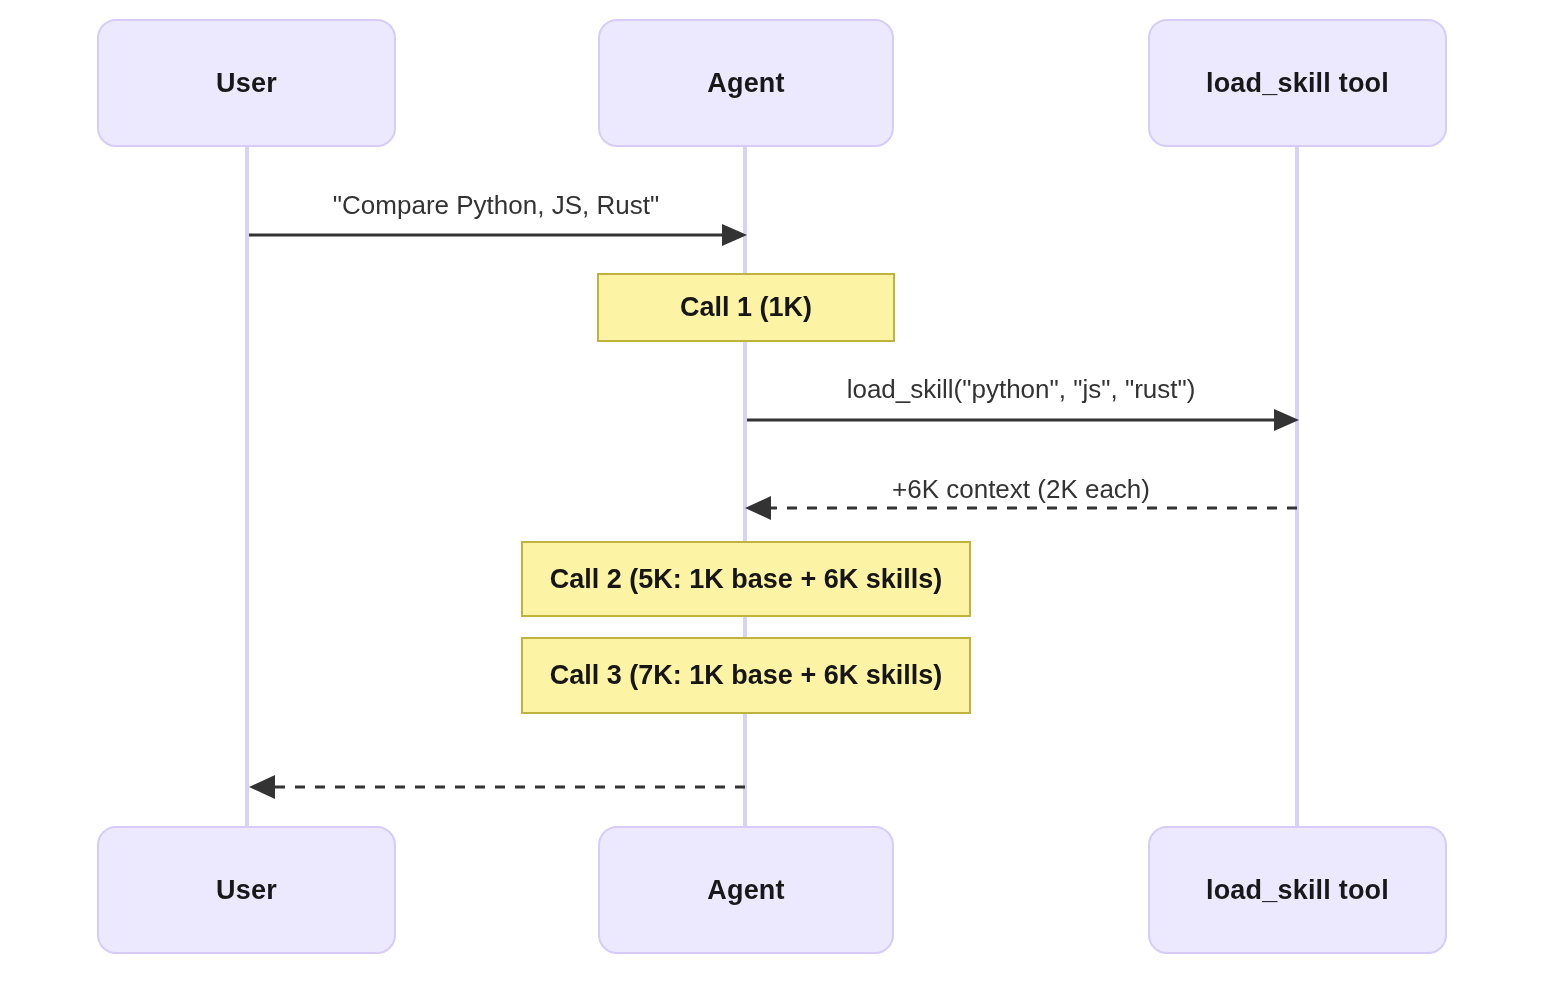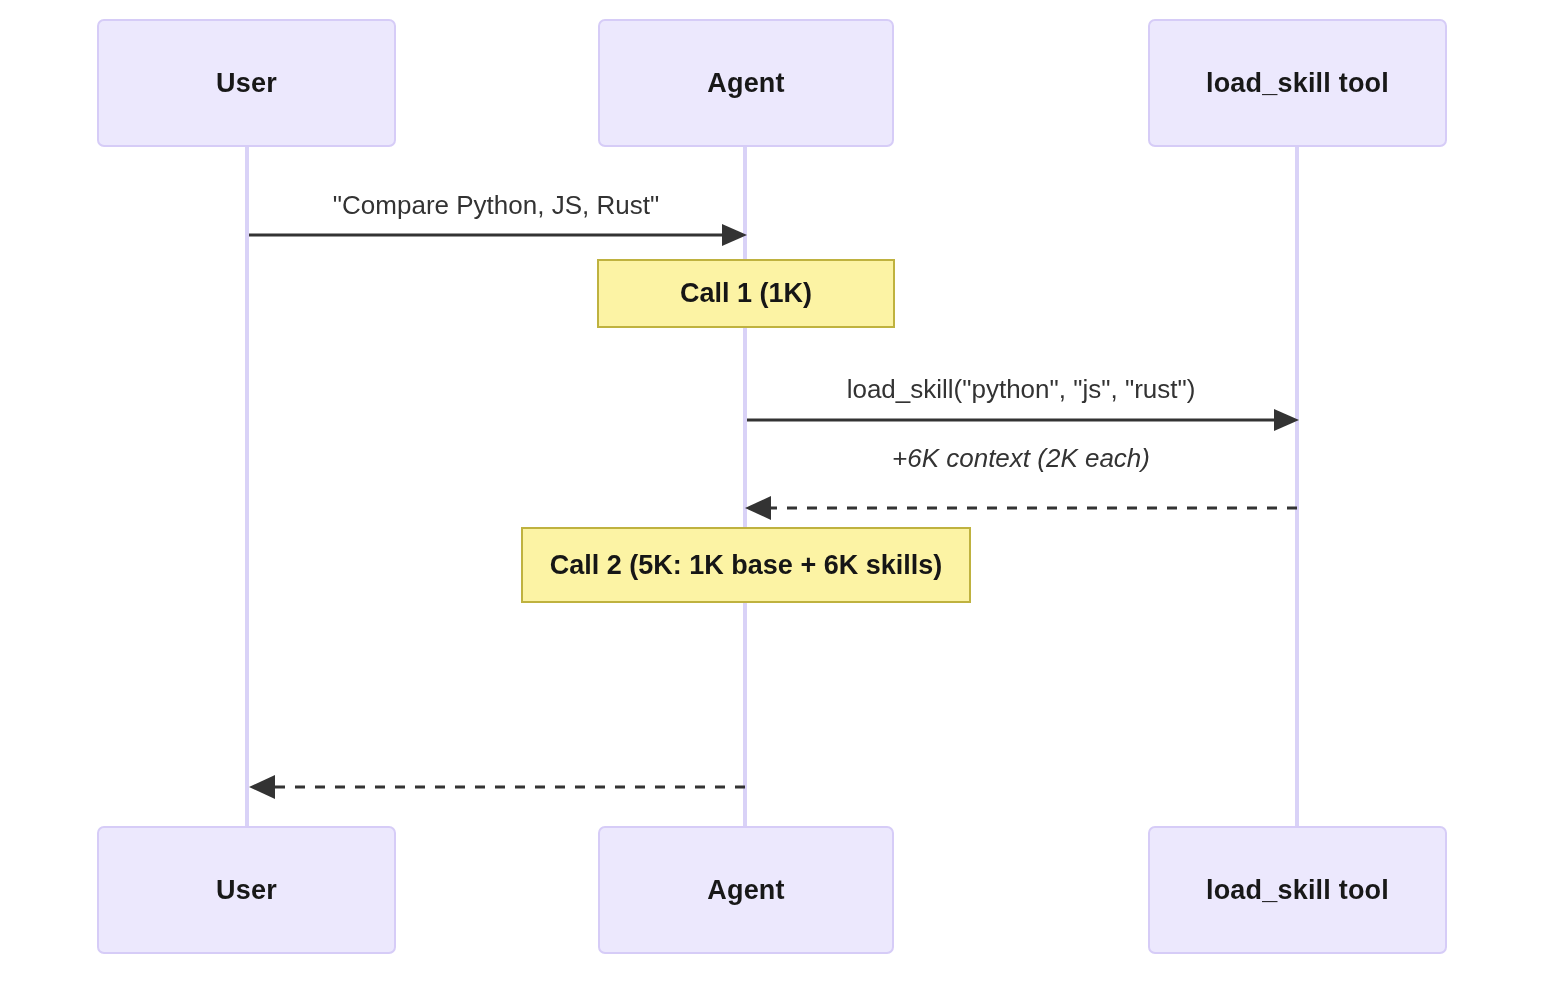--- a/index.html
+++ b/index.html
@@ -26,40 +26,41 @@
     top: 0;
     width: 1560px;
     height: 988px;
     overflow: visible;
   }
   .actor-box {
     position: absolute;
     box-sizing: border-box;
     background: #ECE8FD;
     border: 2px solid #D6CCF7;
-    border-radius: 7px;
+    border-radius: 19px;
     display: flex;
     align-items: center;
     justify-content: center;
   }
   .actor-label {
     font-size: 27px;
     font-weight: 700;
     color: #181818;
     letter-spacing: 0.2px;
     white-space: nowrap;
   }
   .note-box {
     position: absolute;
     box-sizing: border-box;
     background: #FCF3A4;
     border: 2px solid #BFB23F;
     display: flex;
     align-items: center;
     justify-content: center;
+    margin-top: 14px;
   }
   .note-label {
     font-size: 27px;
     font-weight: 700;
     color: #161616;
     white-space: nowrap;
   }
   .msg-label {
     position: absolute;
     font-size: 26px;
@@ -141,25 +142,28 @@
   </div>
 
   <div class="actor-box" style="left:1148px; top:826px; width:299px; height:128px;">
     <span class="actor-label">load_skill tool</span>
   </div>
 
   <div class="msg-label" style="left:496px; top:190px;">"Compare Python, JS, Rust"</div>
 
   <div class="msg-label" style="left:1021px; top:374px;">load_skill("python", "js", "rust")</div>
 
-  <div class="msg-label" style="left:1021px; top:443px;font-style:italic;">+6K context (2K each)</div>
+  <div class="msg-label" style="left:1021px; top:474px;">+6K context (2K each)</div>
 
 
   <div class="note-box" style="left:597px; top:259px; width:298px; height:69px;">
     <span class="note-label">Call 1 (1K)</span>
   </div>
 
   <div class="note-box" style="left:521px; top:527px; width:450px; height:76px;">
     <span class="note-label">Call 2 (5K: 1K base + 6K skills)</span>
   </div>
 
+  <div class="note-box" style="left:521px; top:623px; width:450px; height:77px;">
+    <span class="note-label">Call 3 (7K: 1K base + 6K skills)</span>
+  </div>
 
 </div>
 
 </body></html>

